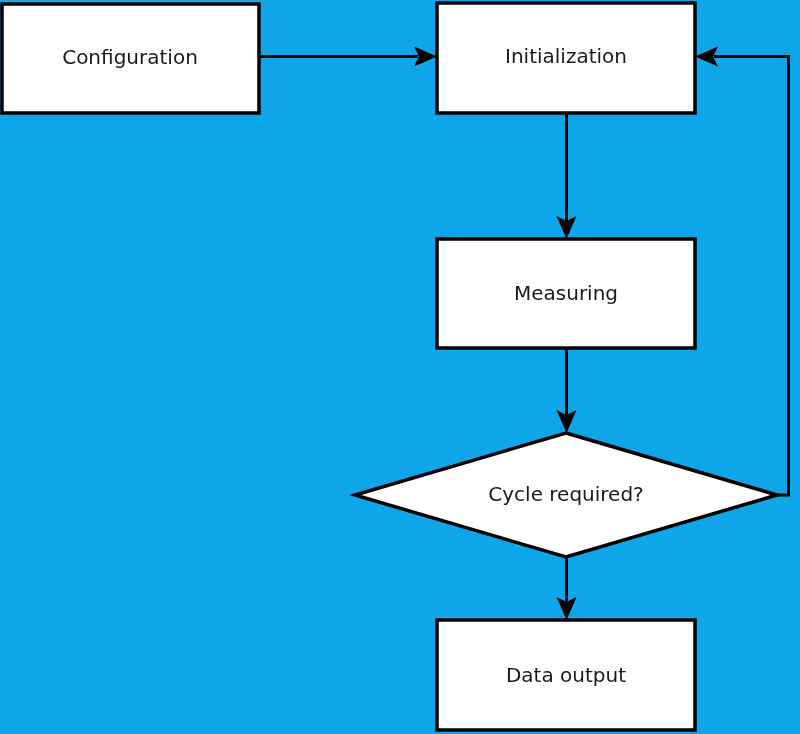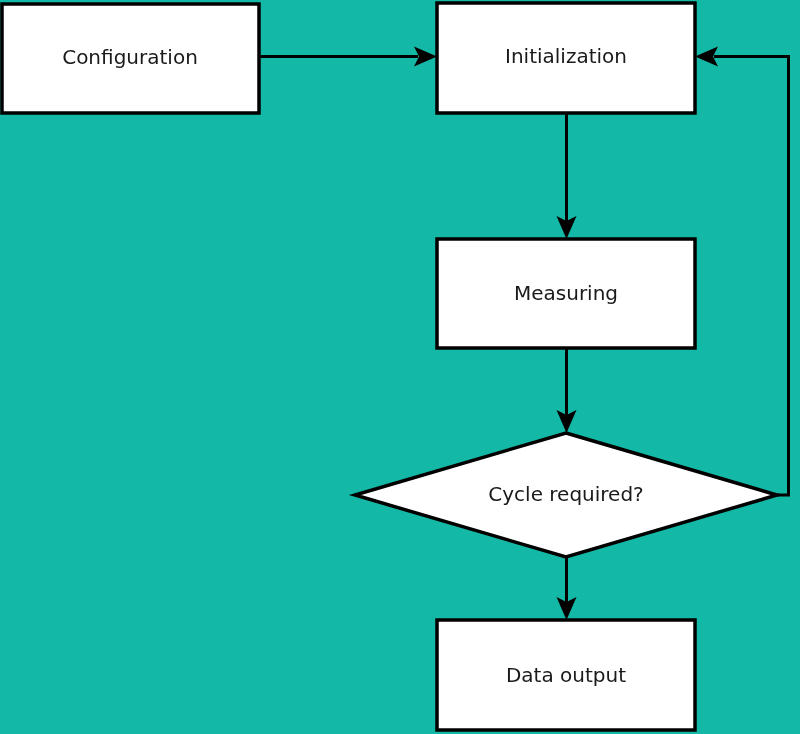--- a/index.html
+++ b/index.html
@@ -7,21 +7,21 @@
     padding: 0;
     background: #ffffff;
   }
   body {
     font-family: "DejaVu Sans", sans-serif;
   }
   #flow-canvas {
     position: relative;
     width: 800px;
     height: 734px;
-    background: #14b8a6;
+    background: #0ea5e9;
     overflow: hidden;
   }
   svg.flow-svg {
     position: absolute;
     left: 0;
     top: 0;
     width: 800px;
     height: 734px;
     display: block;
   }

